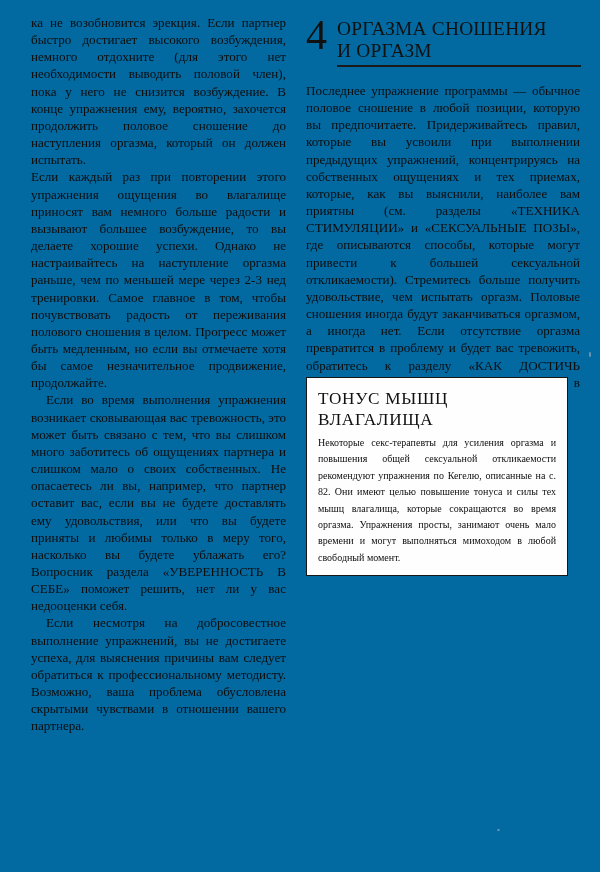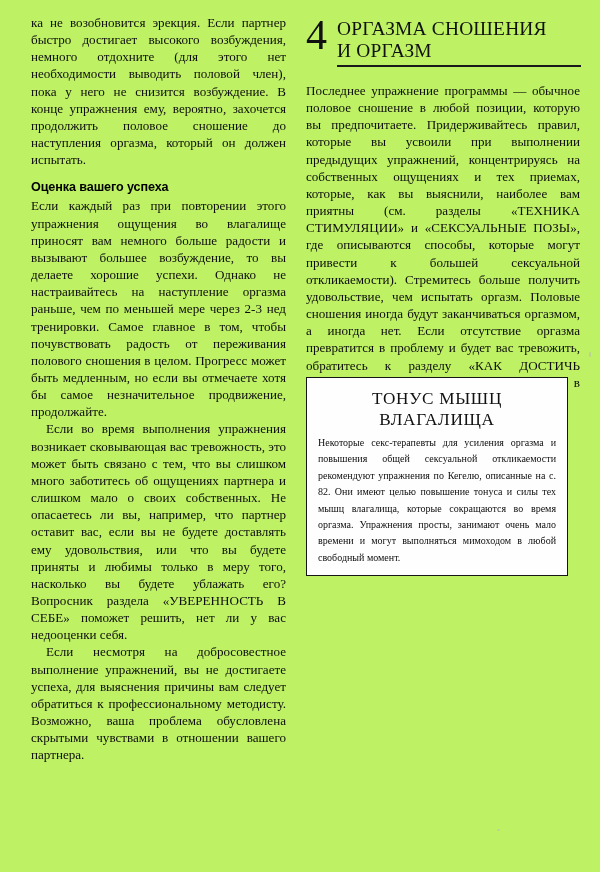--- a/index.html
+++ b/index.html
@@ -12,21 +12,21 @@
     height: 872px;
     position: relative;
     overflow: hidden;
     font-family: "Liberation Serif", "DejaVu Serif", serif;
     color: #000000;
   }
 
   .page {
     position: absolute;
     inset: 0;
-    background: #bef264;
+    background: #0369a1;
   }
 
   
   .col {
     position: absolute;
     top: 0;
   }
   .col-left {
     left: 31px;
     width: 255px;
@@ -108,21 +108,21 @@
     width: 262px;
     height: 199px;
     border: 1.3px solid #161616;
     box-sizing: border-box;
     background: #fefefe;
   }
   .boxout-inner {
     padding: 11px 11px 8px 11px;
   }
   .boxout-title {
-    text-align: center;
+    text-align: left;
     font-size: 17.2px;
     line-height: 20.5px;
     letter-spacing: 0.7px;
     color: #111;
     white-space: pre-line;
     margin-bottom: 5px;
   }
   .boxout-para {
     font-size: 10px;
     line-height: 16.4px;
@@ -140,21 +140,20 @@
   }
 </style>
 </head>
 <body>
 
 <div class="page">
 
   <div class="col col-left">
     <p class="para noindent">ка не возобновится эрекция. Если партнер быстро достигает высокого возбуждения, немного отдохните (для этого нет необходимости выводить половой член), пока у него не снизится возбуждение. В конце упражнения ему, вероятно, захочется продолжить половое сношение до наступления оргазма, который он должен испытать.</p>
 
-    <div class="subhead">Оценка вашего успеха</div>
 
     <p class="para noindent">Если каждый раз при повторении этого упражнения ощущения во влагалище приносят вам немного больше радости и вызывают большее возбуждение, то вы делаете хорошие успехи. Однако не настраивайтесь на наступление оргазма раньше, чем по меньшей мере через 2-3 нед тренировки. Самое главное в том, чтобы почувствовать радость от переживания полового сношения в целом. Прогресс может быть медленным, но если вы отмечаете хотя бы самое незначительное продвижение, продолжайте.</p>
     <p class="para">Если во время выполнения упражнения возникает сковывающая вас тревожность, это может быть связано с тем, что вы слишком много заботитесь об ощущениях партнера и слишком мало о своих собственных. Не опасаетесь ли вы, например, что партнер оставит вас, если вы не будете доставлять ему удовольствия, или что вы будете приняты и любимы только в меру того, насколько вы будете ублажать его? Вопросник раздела «УВЕРЕННОСТЬ В СЕБЕ» поможет решить, нет ли у вас недооценки себя.</p>
     <p class="para">Если несмотря на добросовестное выполнение упражнений, вы не достигаете успеха, для выяснения причины вам следует обратиться к профессиональному методисту. Возможно, ваша проблема обусловлена скрытыми чувствами в отношении вашего партнера.</p>
   </div>
 
   <div class="col col-right">
     <div class="chapter">
       <div class="chapter-num">4</div>
       <div class="chapter-title">ОРГАЗМА СНОШЕНИЯ

